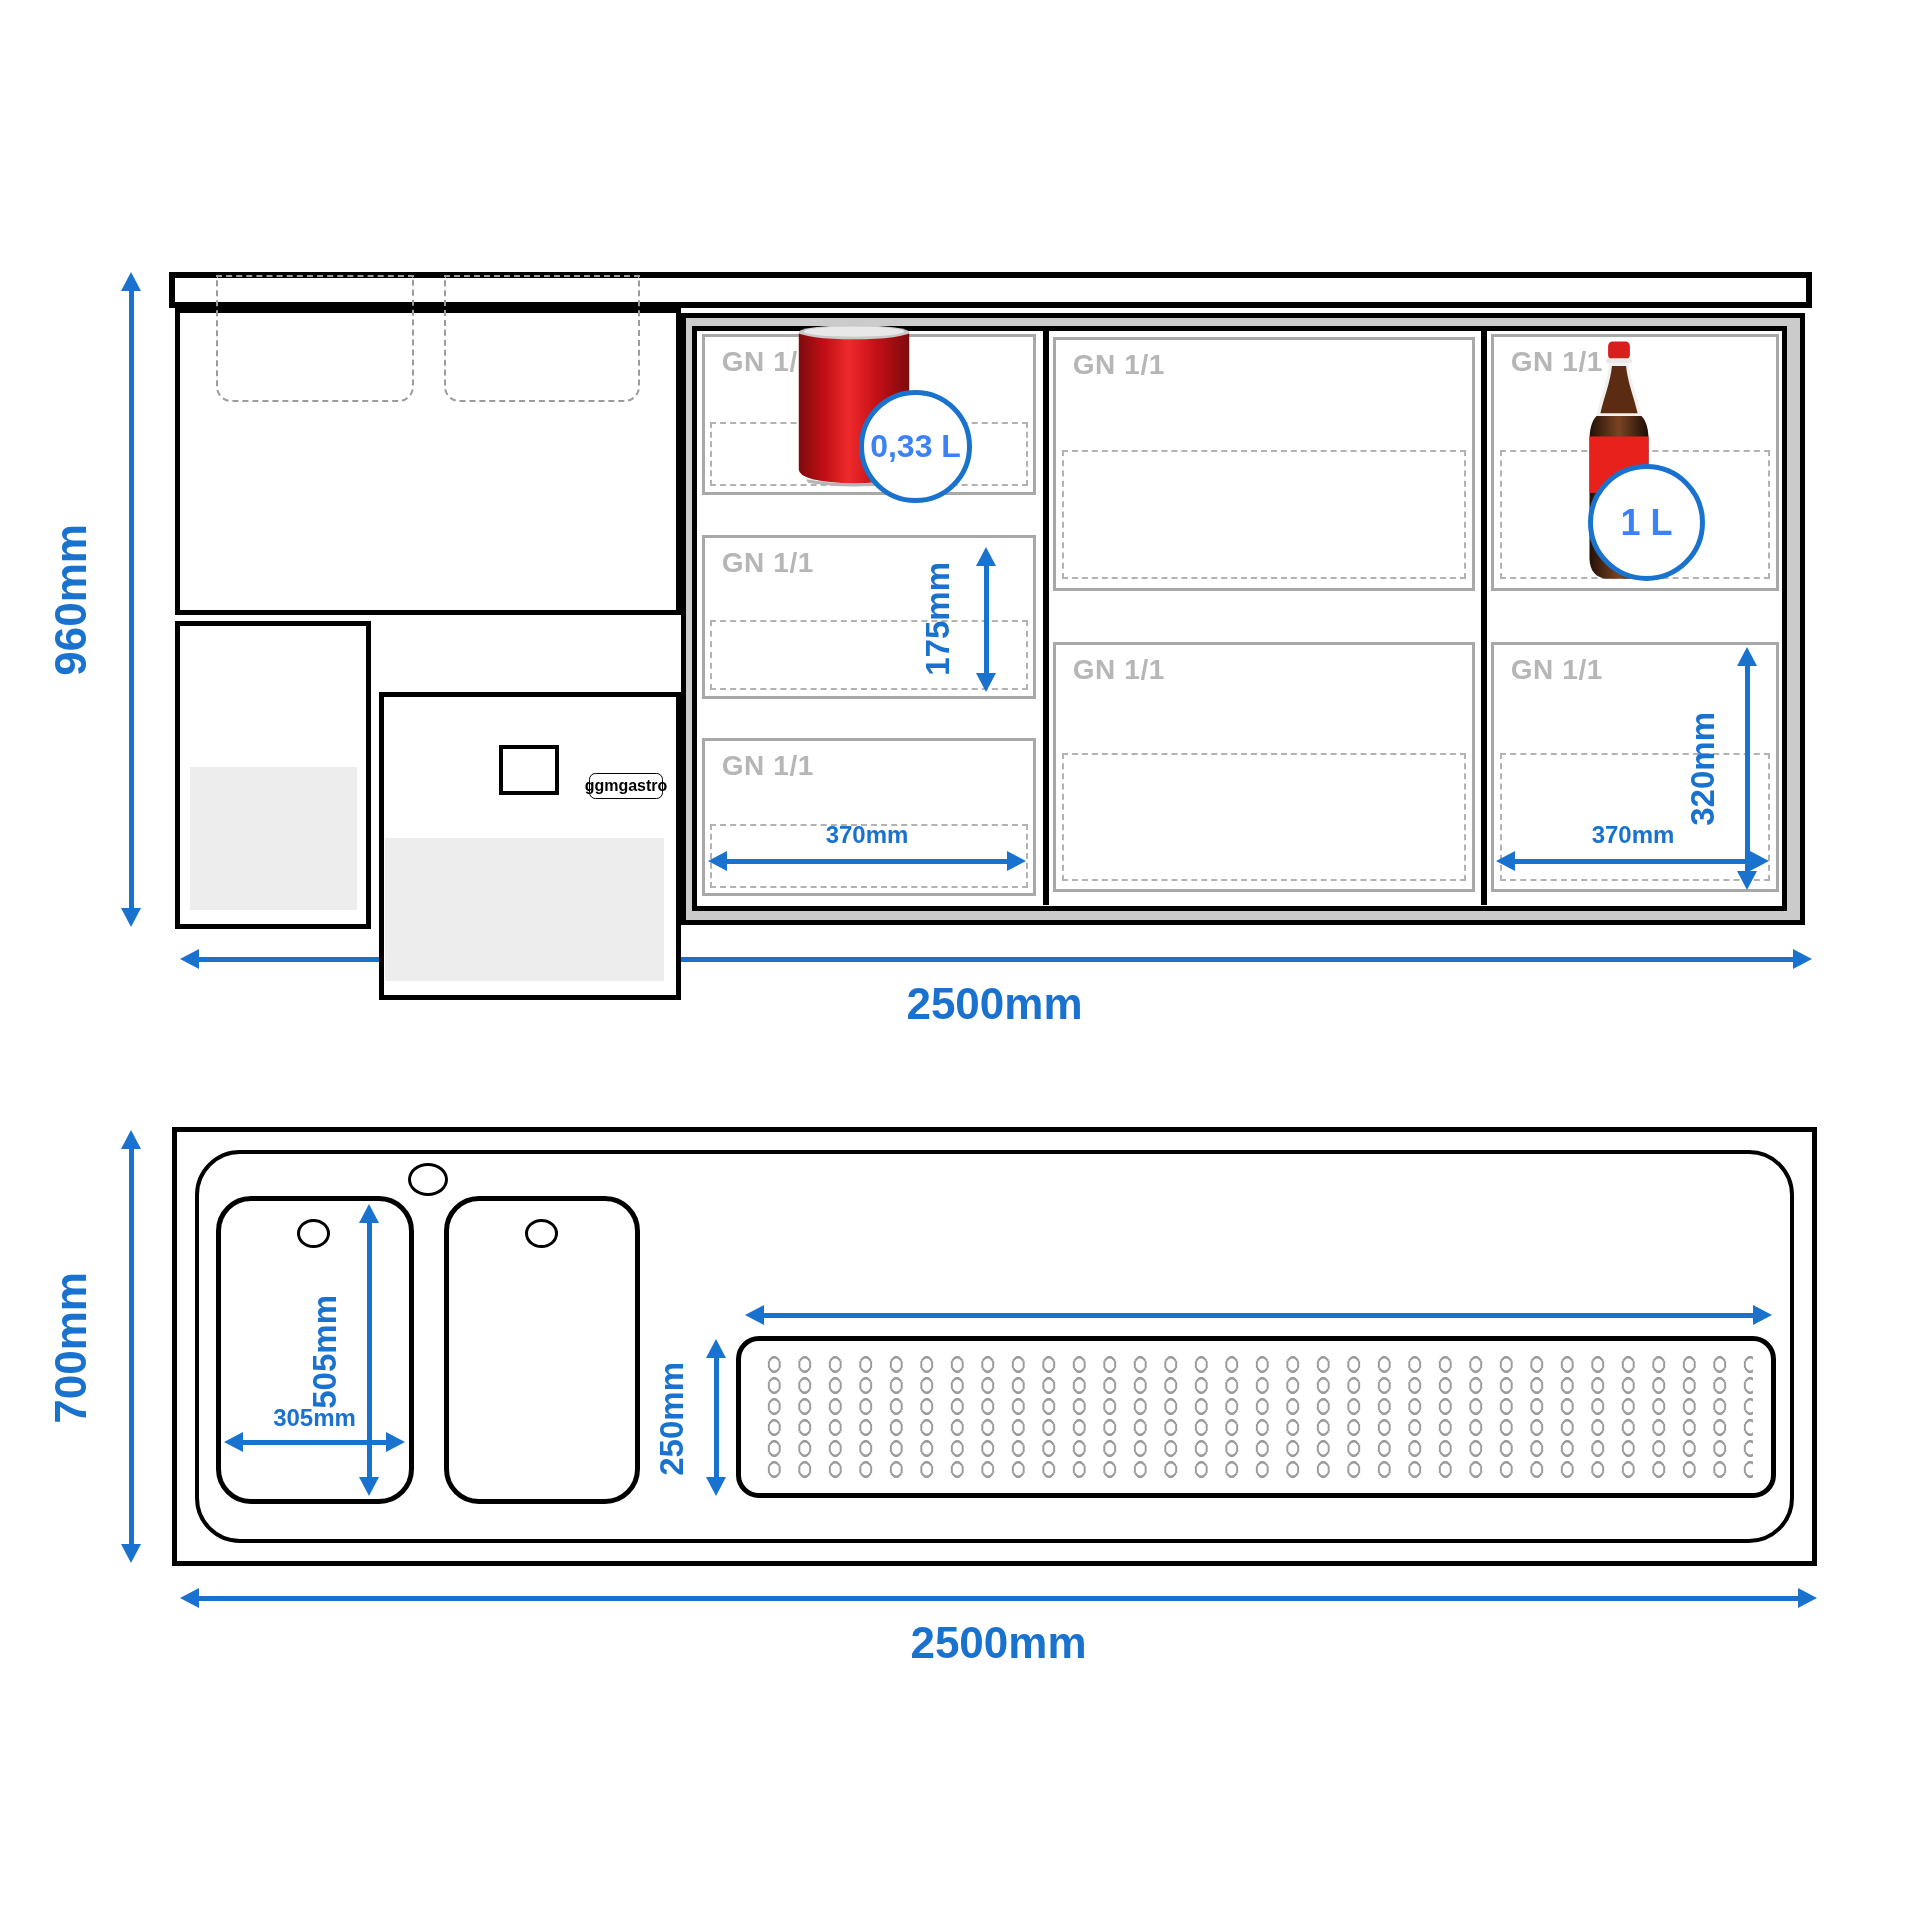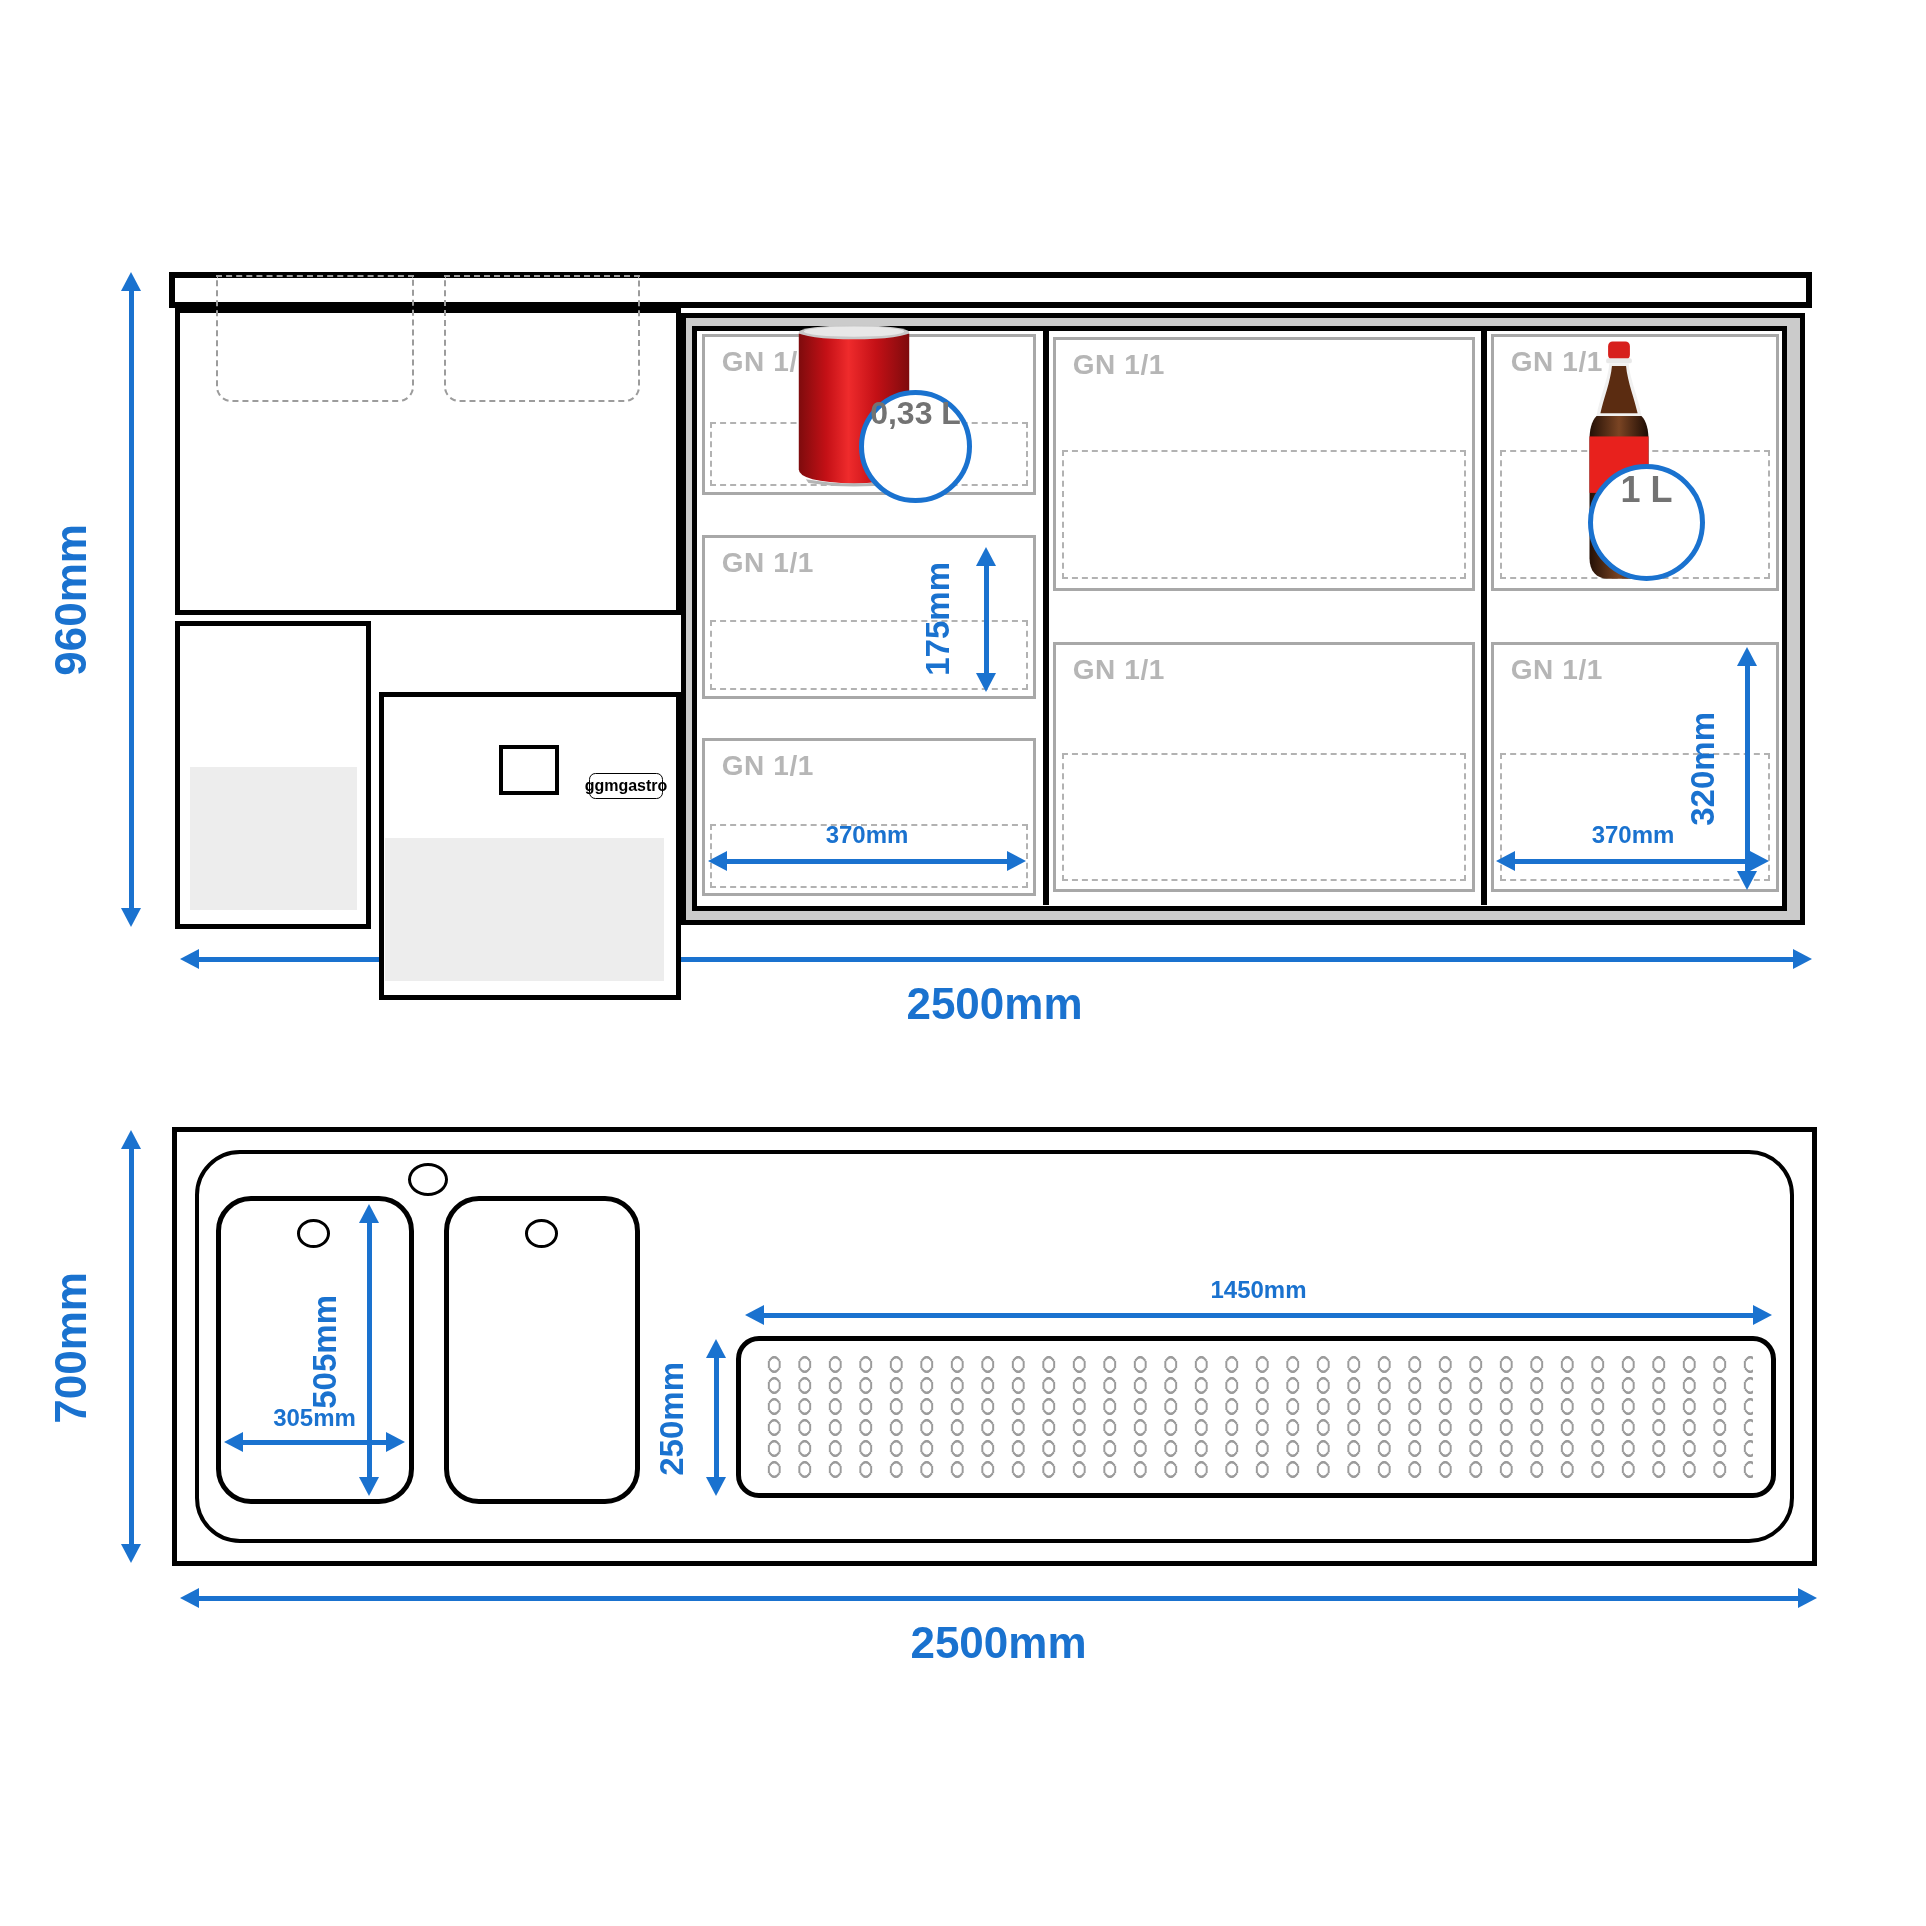--- a/index.html
+++ b/index.html
@@ -36,21 +36,21 @@
   .av{position:absolute;width:5.1px;background:#1a72cf;}
   .av::before{content:"";position:absolute;top:-19px;left:-7.7px;border-style:solid;
               border-width:0 10.3px 19px 10.3px;border-color:transparent transparent #1a72cf transparent;}
   .av::after{content:"";position:absolute;bottom:-19px;left:-7.7px;border-style:solid;
              border-width:19px 10.3px 0 10.3px;border-color:#1a72cf transparent transparent transparent;}
   .dim{position:absolute;color:#1a72cf;font-weight:bold;display:flex;align-items:center;justify-content:center;}
   .f68{font-size:44px;} .f56{font-size:24px;} .f52{font-size:33px;}
   .vert span{writing-mode:vertical-rl;transform:rotate(180deg);}
   
   .badge{position:absolute;border:5.8px solid #1a72cf;border-radius:50%;background:#fff;
-         display:flex;align-items:flex-start;justify-content:center;color:#737373;font-weight:bold;z-index:9;}
+         display:flex;align-items:center;justify-content:center;color:#3b82f6;font-weight:bold;z-index:9;}
 </style>
 </head>
 <body>
 
 <div id="stage">
 
   <div class="abs" style="left:0;top:0;width:1926px;height:1091px;">
 
     <div class="abs slab" style="left:169px;top:272px;width:1643px;height:36px;z-index:4;"></div>
 
@@ -201,23 +201,20 @@
     <div class="dim vert f52" style="left:286px;top:177px;width:77px;height:167px;z-index:9;">
       <span>505mm</span>
     </div>
 
     <div class="ah" style="left:243px;top:349px;width:143px;z-index:9;"></div>
     <div class="dim f56" style="left:218px;top:306px;width:193px;height:41px;z-index:9;">
       <span>305mm</span>
     </div>
 
     <div class="ah" style="left:764px;top:222px;width:989px;z-index:9;"></div>
-    <div class="dim f56" style="left:764px;top:178px;width:989px;height:41px;z-index:9;">
-      <span>1450mm</span>
-    </div>
 
     <div class="av" style="left:714px;top:267px;height:119px;z-index:9;"></div>
     <div class="dim vert f52" style="left:633px;top:257px;width:77px;height:141px;z-index:9;">
       <span>250mm</span>
     </div>
 
     <div class="ah" style="left:199px;top:505px;width:1599px;"></div>
     <div class="dim f68" style="left:180px;top:526px;width:1637px;height:51px;">
       <span>2500mm</span>
     </div>

